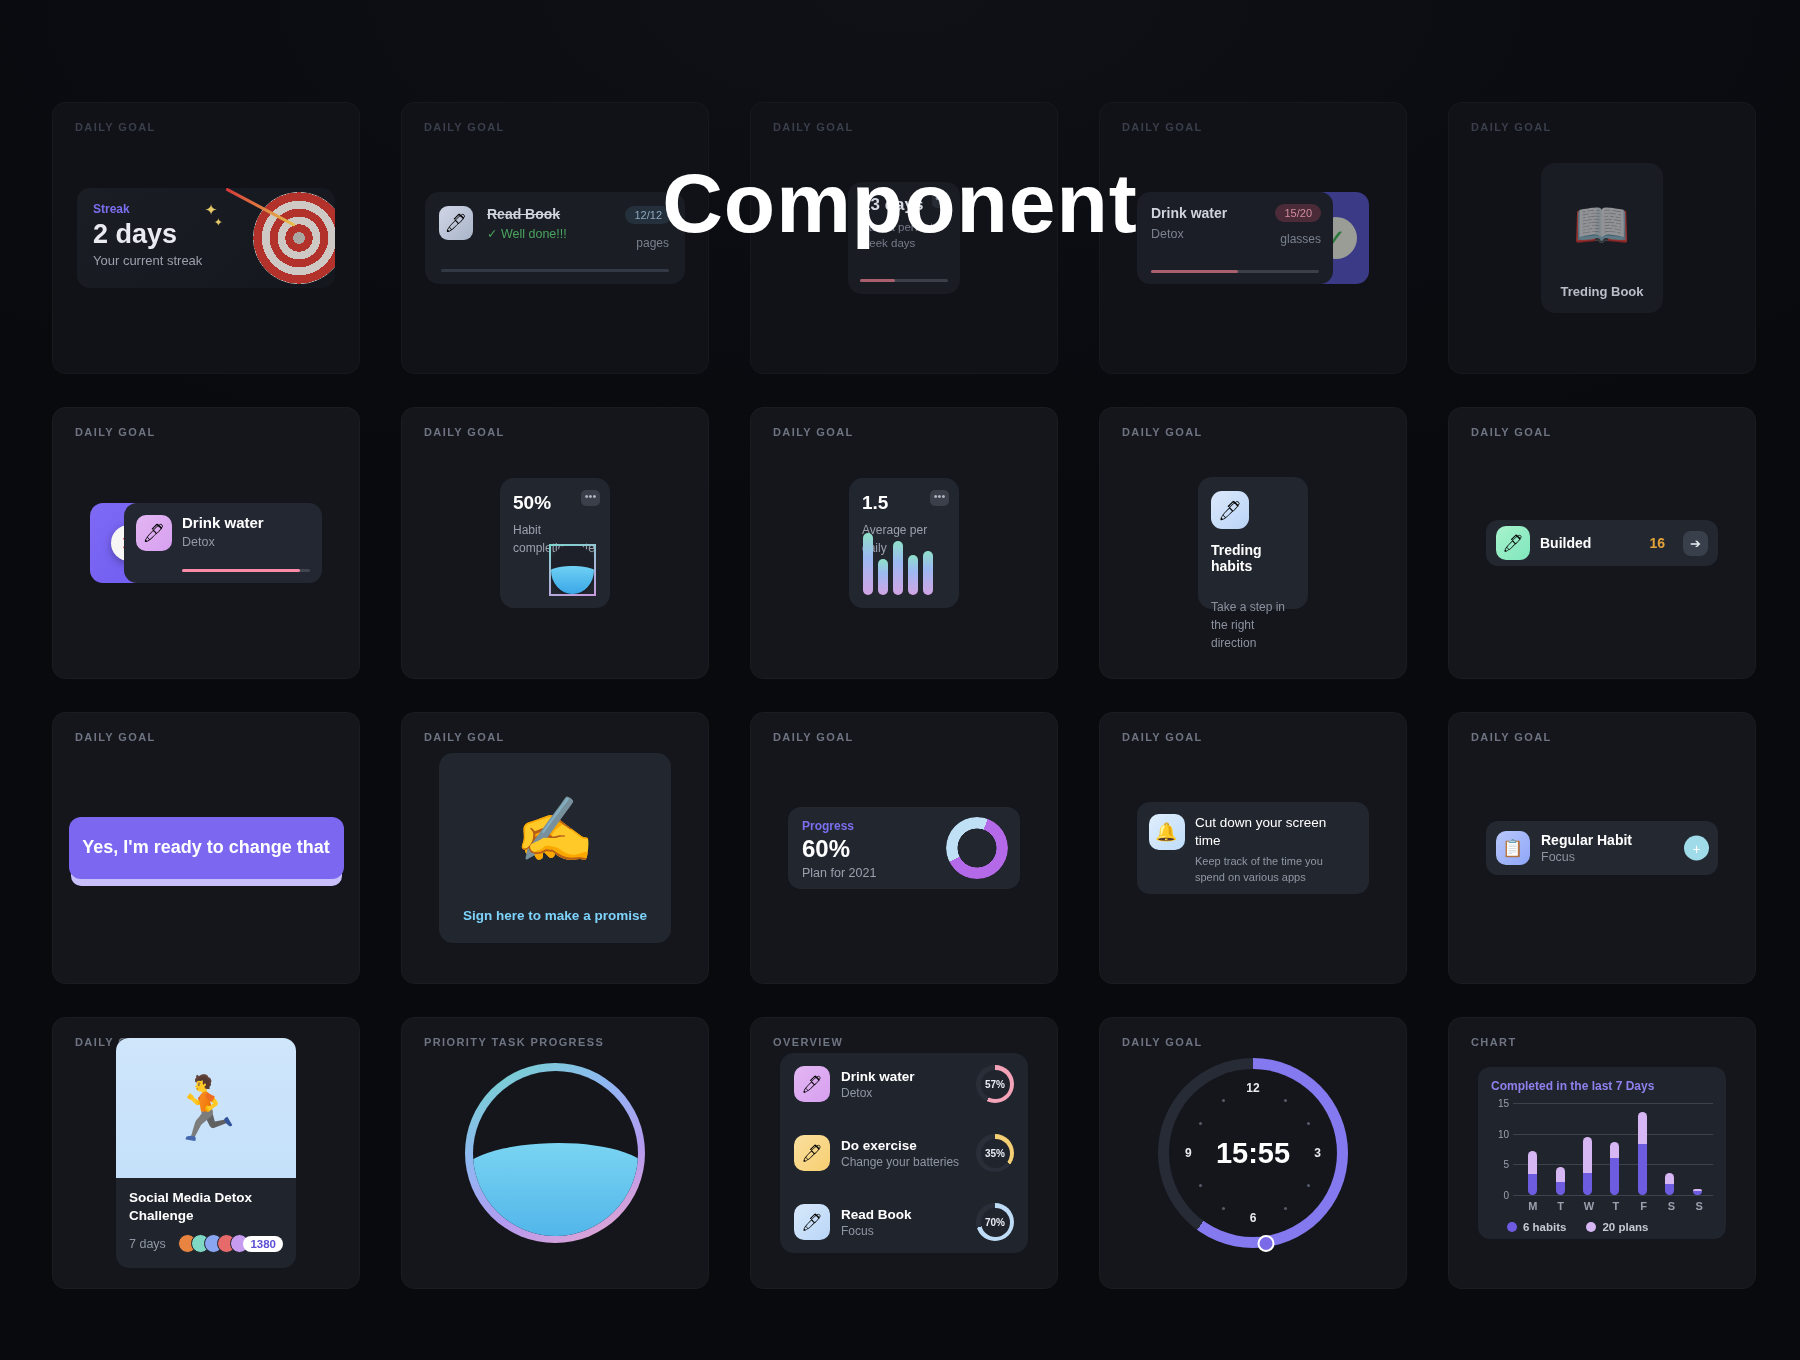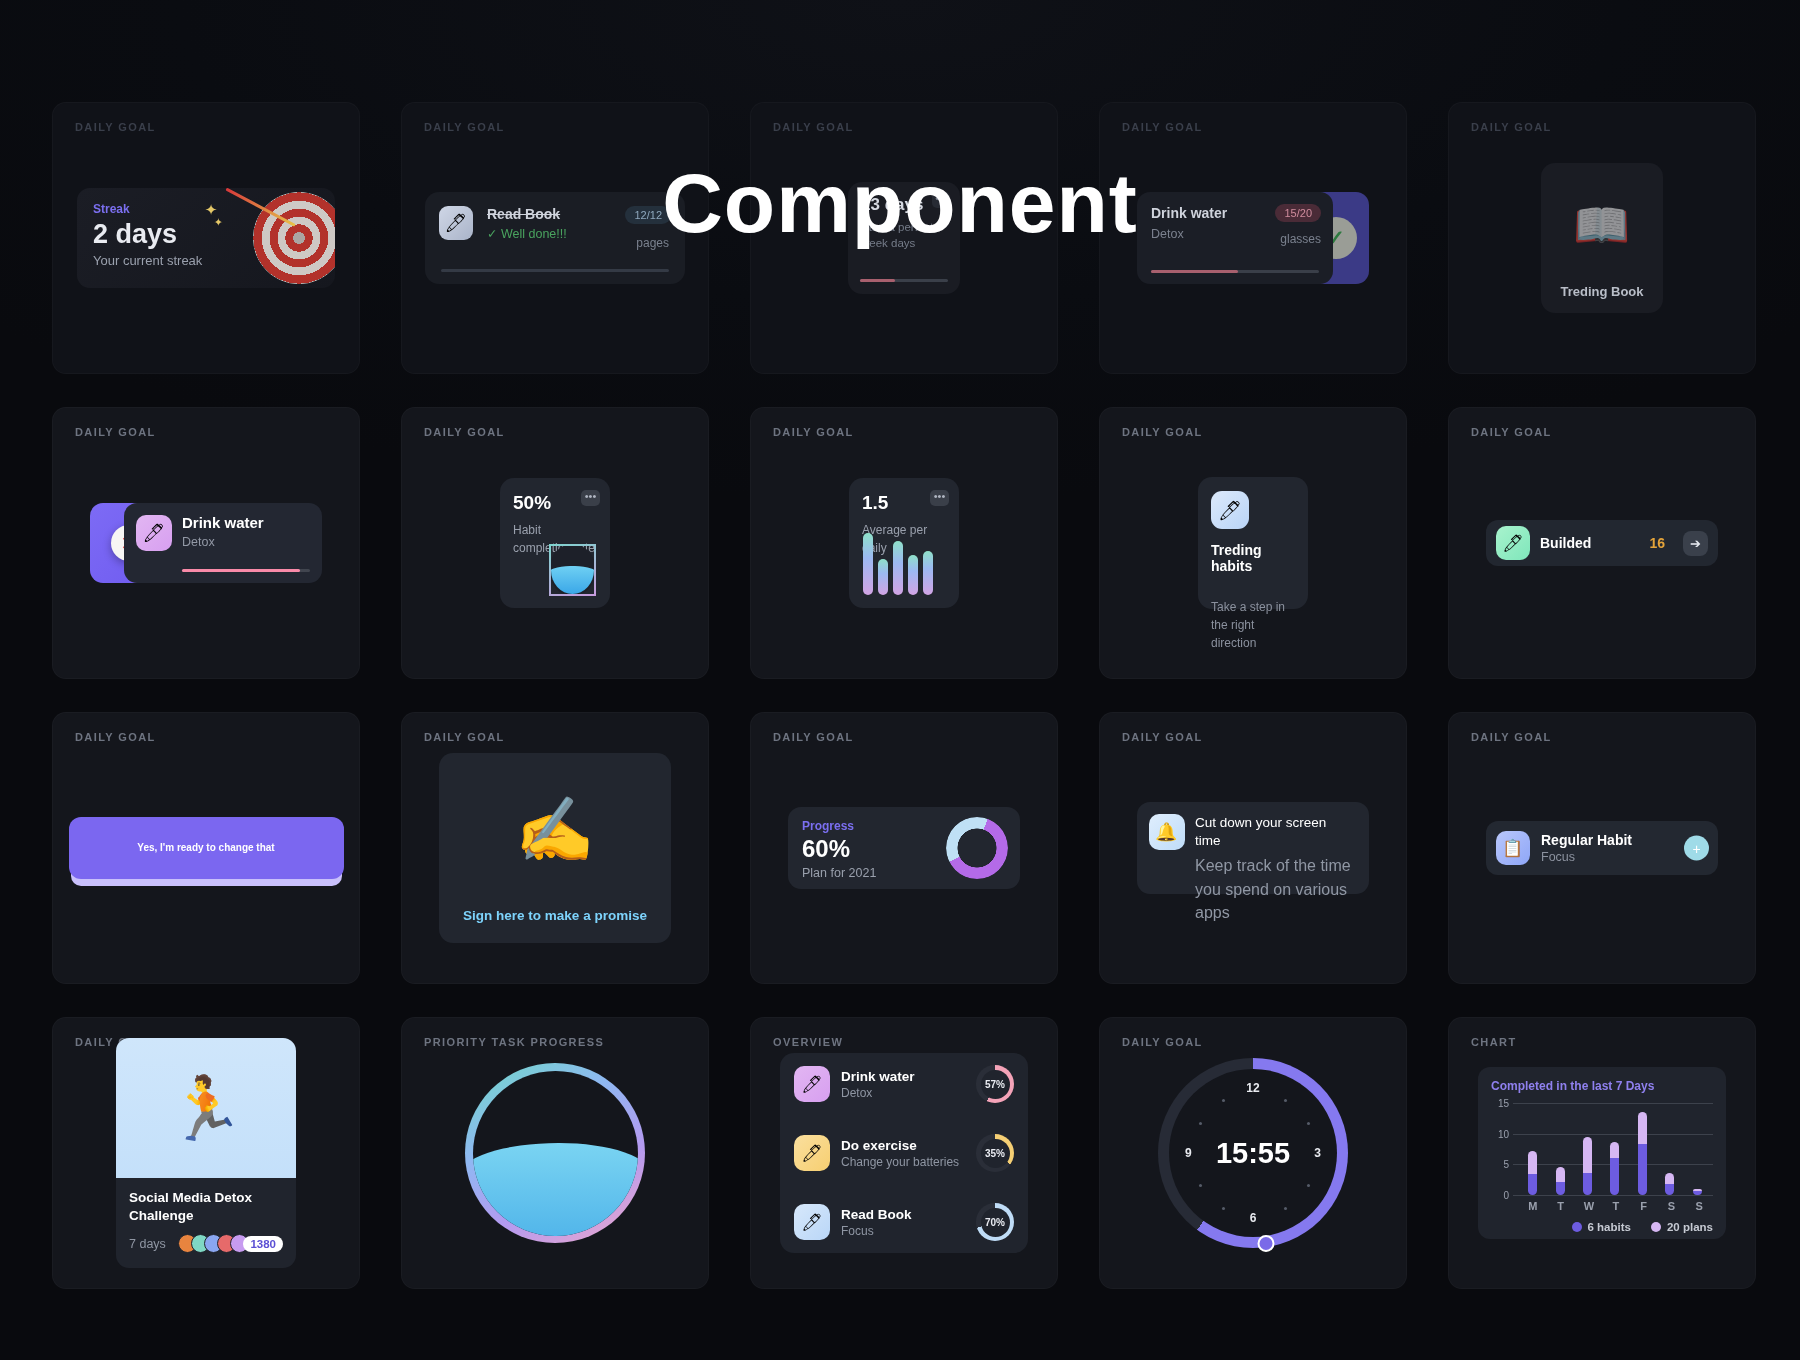--- a/index.html
+++ b/index.html
@@ -175,42 +175,42 @@
     display:flex; align-items:center; padding:0 10px; gap:10px;}
   .built-row .ico{ width:34px;height:34px;border-radius:10px;
     background:linear-gradient(135deg,#a8f3cd,#7fe6bb); display:flex;align-items:center;justify-content:center;font-size:17px;}
   .built-row .t1{ color:#ffffff; font-weight:700; font-size:14px; flex:1;}
   .built-row .num{ color:#e3a33a; font-weight:700; font-size:14px; margin-right:8px;}
   .built-row .go{ width:25px;height:25px;border-radius:8px;background:#3a404b;
     display:flex;align-items:center;justify-content:center;color:#e7eaf0;font-size:13px;}
 
   
   .cta{ width:275px; height:62px; border-radius:12px; background:#7b67f0;
-    color:#fff; font-weight:700; font-size:10px; line-height:1.4; text-align:center;
+    color:#fff; font-weight:700; font-size:18px; line-height:1.4; text-align:center;
     display:flex; align-items:center; justify-content:center; position:relative;
     box-shadow:0 9px 0 -2px #c9c0fb;}
   .sign-card{ width:232px; height:190px; border-radius:14px; background:#22262f;
     display:flex;flex-direction:column;align-items:center;justify-content:flex-end;padding-bottom:20px;}
   .sign-card .art{ flex:1; display:flex;align-items:center;justify-content:center;font-size:64px;}
   .sign-card .cap{ color:#7dd3fc; font-weight:700; font-size:13.5px;}
 
   .prog-card{ width:232px; height:82px; border-radius:13px; background:#22262f; padding:12px 14px; position:relative;}
   .prog-card .lb{ color:#7b6ff0; font-size:12px; font-weight:700;}
   .prog-card .big{ color:#fff; font-size:24px; font-weight:700; margin-top:2px;}
   .prog-card .sub{ color:#9aa0ad; font-size:12.5px; margin-top:3px;}
   .donut{ position:absolute; right:12px; top:10px; width:62px;height:62px;border-radius:50%;
     background: conic-gradient(from 20deg, #b46ae8 0 62%, #bfe0f5 62% 100%);
     -webkit-mask: radial-gradient(circle, transparent 44%, #000 45%);
             mask: radial-gradient(circle, transparent 44%, #000 45%);}
 
   .screen-card{ width:232px; height:92px; border-radius:13px; background:#22262f; padding:12px 14px 0 58px; position:relative;}
   .screen-card .ico{ position:absolute;left:12px;top:12px;width:36px;height:36px;border-radius:10px;
     background:linear-gradient(135deg,#dfeefd,#bfdcf8);display:flex;align-items:center;justify-content:center;font-size:18px;}
   .screen-card .t1{ color:#fff; font-weight:400; font-size:13.5px; line-height:1.35;}
-  .screen-card .t2{ color:#9097a4; font-size:16px; margin-top:4px; line-height:1.45;}
+  .screen-card .t2{ color:#9097a4; font-size:11px; margin-top:4px; line-height:1.45;}
 
   .habit-row{ width:232px; height:54px; border-radius:12px; background:#232831;
     display:flex; align-items:center; padding:0 10px; gap:11px; position:relative;}
   .habit-row .ico{ width:34px;height:34px;border-radius:10px;
     background:linear-gradient(135deg,#b9c7fb,#8ea6f7); display:flex;align-items:center;justify-content:center;font-size:17px;}
   .habit-row .t1{ color:#fff; font-weight:700; font-size:14px;}
   .habit-row .t2{ color:#8c929f; font-size:12.5px; margin-top:2px;}
   .habit-row .plus{ position:absolute; right:9px; top:50%; transform:translateY(-50%);
     width:25px;height:25px;border-radius:50%;background:#9fdbe8;color:#fff;font-size:14px;
     display:flex;align-items:center;justify-content:center;}
@@ -263,21 +263,21 @@
   .plot{ position:relative; height:92px; margin-top:10px; margin-left:22px; }
   .plot .gl{ position:absolute; left:0; right:0; height:1px; background:#3d424c;}
   .plot .yl{ position:absolute; left:-22px; transform:translateY(-50%);
     font-size:10px; color:#9aa0ad; width:18px; text-align:right;}
   .cols{ position:absolute; left:6px; right:2px; bottom:0; top:0; display:flex; justify-content:space-around; align-items:flex-end;}
   .col{ width:9px; position:relative; display:flex; flex-direction:column; justify-content:flex-end; }
   .col .seg-top{ border-radius:5px 5px 0 0; background:#d6b7f3;}
   .col .seg-bot{ border-radius:0 0 5px 5px; background:#6d5ce0;}
   .xaxis{ display:flex; justify-content:space-around; margin-left:28px; margin-top:5px;}
   .xaxis span{ width:9px; text-align:center; color:#9aa0ad; font-size:11px; font-weight:700;}
-  .legend{ display:flex; gap:20px; margin-top:9px; margin-left:0;justify-content:flex-end;}
+  .legend{ display:flex; gap:20px; margin-top:9px; margin-left:16px;}
   .legend div{ display:flex; align-items:center; gap:6px; color:#c6cad3; font-size:11.5px; font-weight:700;}
   .legend i{ width:10px;height:10px;border-radius:50%; display:block;}
 </style>
 </head>
 <body>
 
 <div class="canvas">
 
   <div class="bigtitle">Component</div>
 

